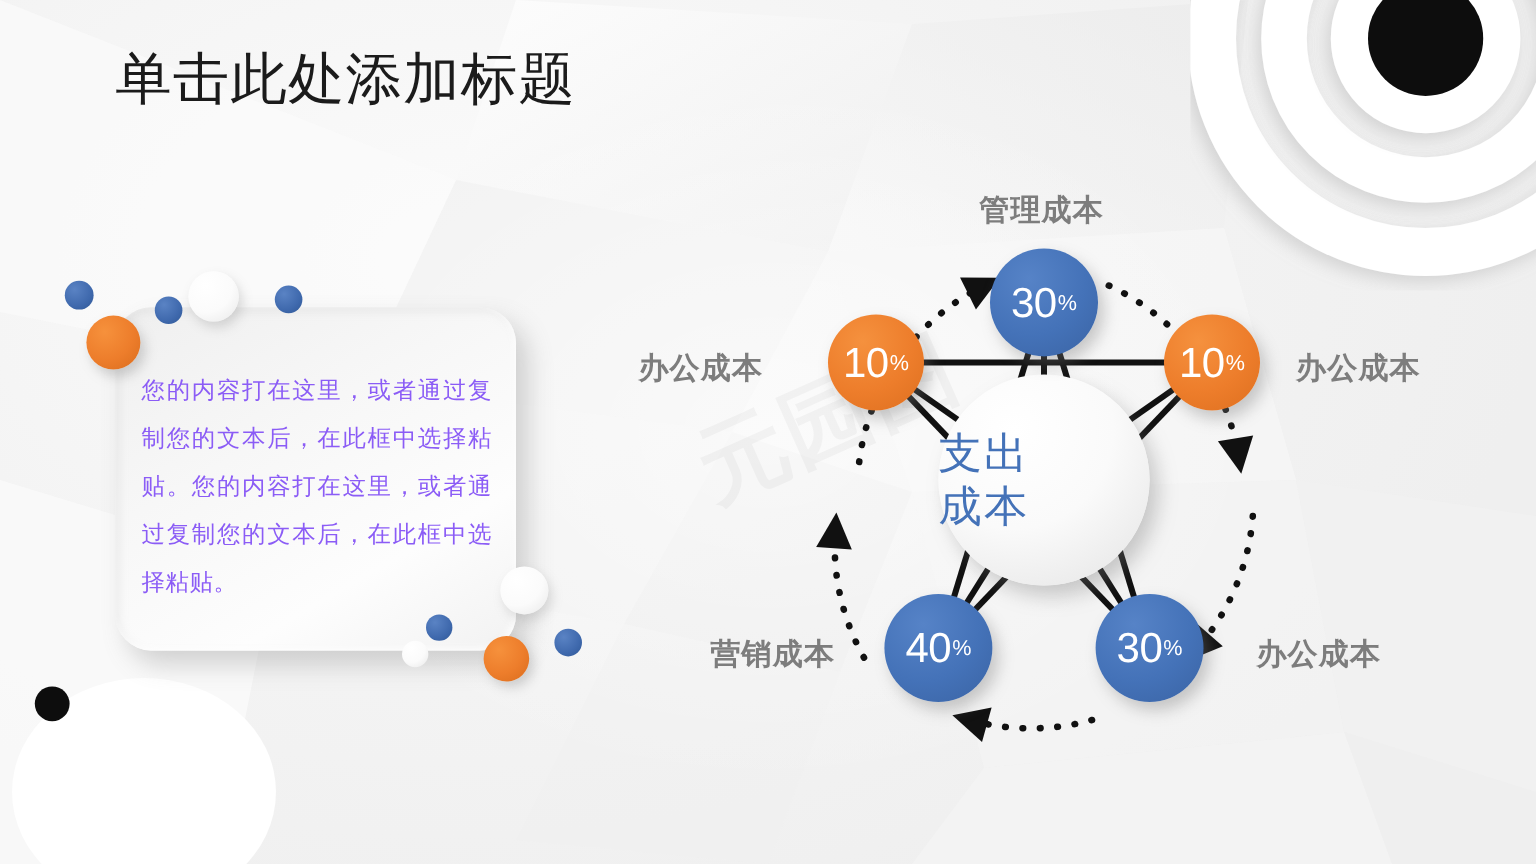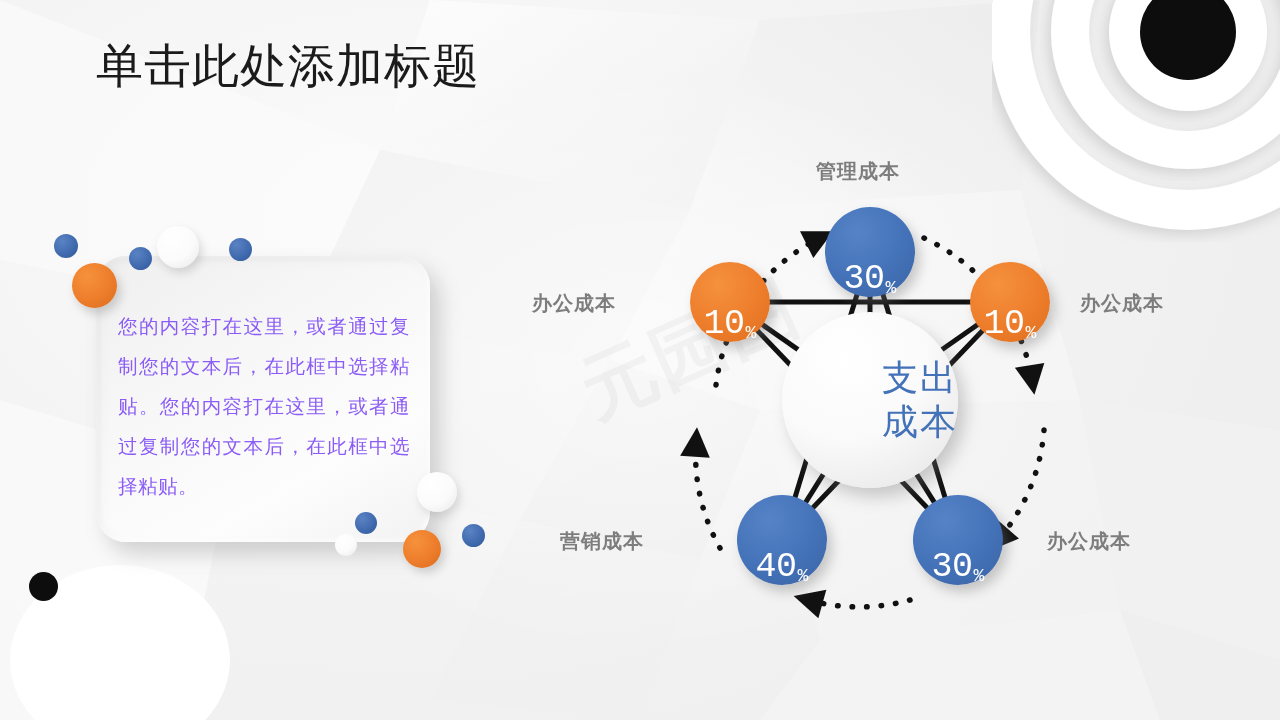--- a/index.html
+++ b/index.html
@@ -84,50 +84,49 @@
     top: 130px;
     width: 720px;
     height: 540px;
   }
   .diagram svg { position: absolute; left: 0; top: 0; }
 
   .node {
     position: absolute;
     border-radius: 50%;
     display: flex;
-    align-items: flex-end;
+    align-items: center;
     justify-content: center;
     color: #ffffff;
     box-shadow: 5px 7px 12px rgba(120,120,120,0.38);
-    font-family: Liberation Mono, monospace;
   }
   .node .num { font-size: 35px; line-height: 1; letter-spacing: -0.5px; }
   .node .pct { font-size: 18px; line-height: 1; margin-left: 1px; }
   .node.blue   { background: radial-gradient(circle at 36% 28%, #5683c7 0%, #4472b8 55%, #3a63a3 100%); }
   .node.orange { background: radial-gradient(circle at 36% 28%, #f5913e 0%, #ed7d2b 55%, #dd6f1f 100%); }
 
   .hub {
     position: absolute;
     border-radius: 50%;
     background: radial-gradient(circle at 36% 26%, #ffffff 0%, #fafafa 48%, #ebebeb 82%, #e0e0e0 100%);
     box-shadow: 7px 9px 16px rgba(120,120,120,0.36);
     display: flex;
     flex-direction: column;
-    align-items: flex-end;
+    align-items: flex-start;
     justify-content: center;
     color: #4472b8;
     font-size: 36px;
     line-height: 44px;
     letter-spacing: 2px;
   }
 
   .label {
     position: absolute;
     color: #7d7d7d;
-    font-size: 20px;
+    font-size: 25px;
     font-weight: bold;
     letter-spacing: 1px;
     white-space: nowrap;
   }
 
   
   .watermark {
     position: absolute;
     left: 576px; top: 300px;
     font-size: 74px;
@@ -269,21 +268,21 @@
     <div class="node blue" style="left:393px; top:365px; width:90px; height:90px;">
       <span class="num">30</span>
       <span class="pct">%</span>
     </div>
     <div class="label" style="left:527px; top:398px;">办公成本</div>
 
     <div class="node blue" style="left:217px; top:365px; width:90px; height:90px;">
       <span class="num">40</span>
       <span class="pct">%</span>
     </div>
-    <div class="label" style="left:40px; top:398px;">营销成本</div>
+    <div class="label" style="left:72px; top:398px;">营销成本</div>
 
     <div class="node orange" style="left:170px; top:132px; width:80px; height:80px;">
       <span class="num">10</span>
       <span class="pct">%</span>
     </div>
     <div class="label" style="left:12px; top:160px;">办公成本</div>
   </div>
 
 </div>
 

